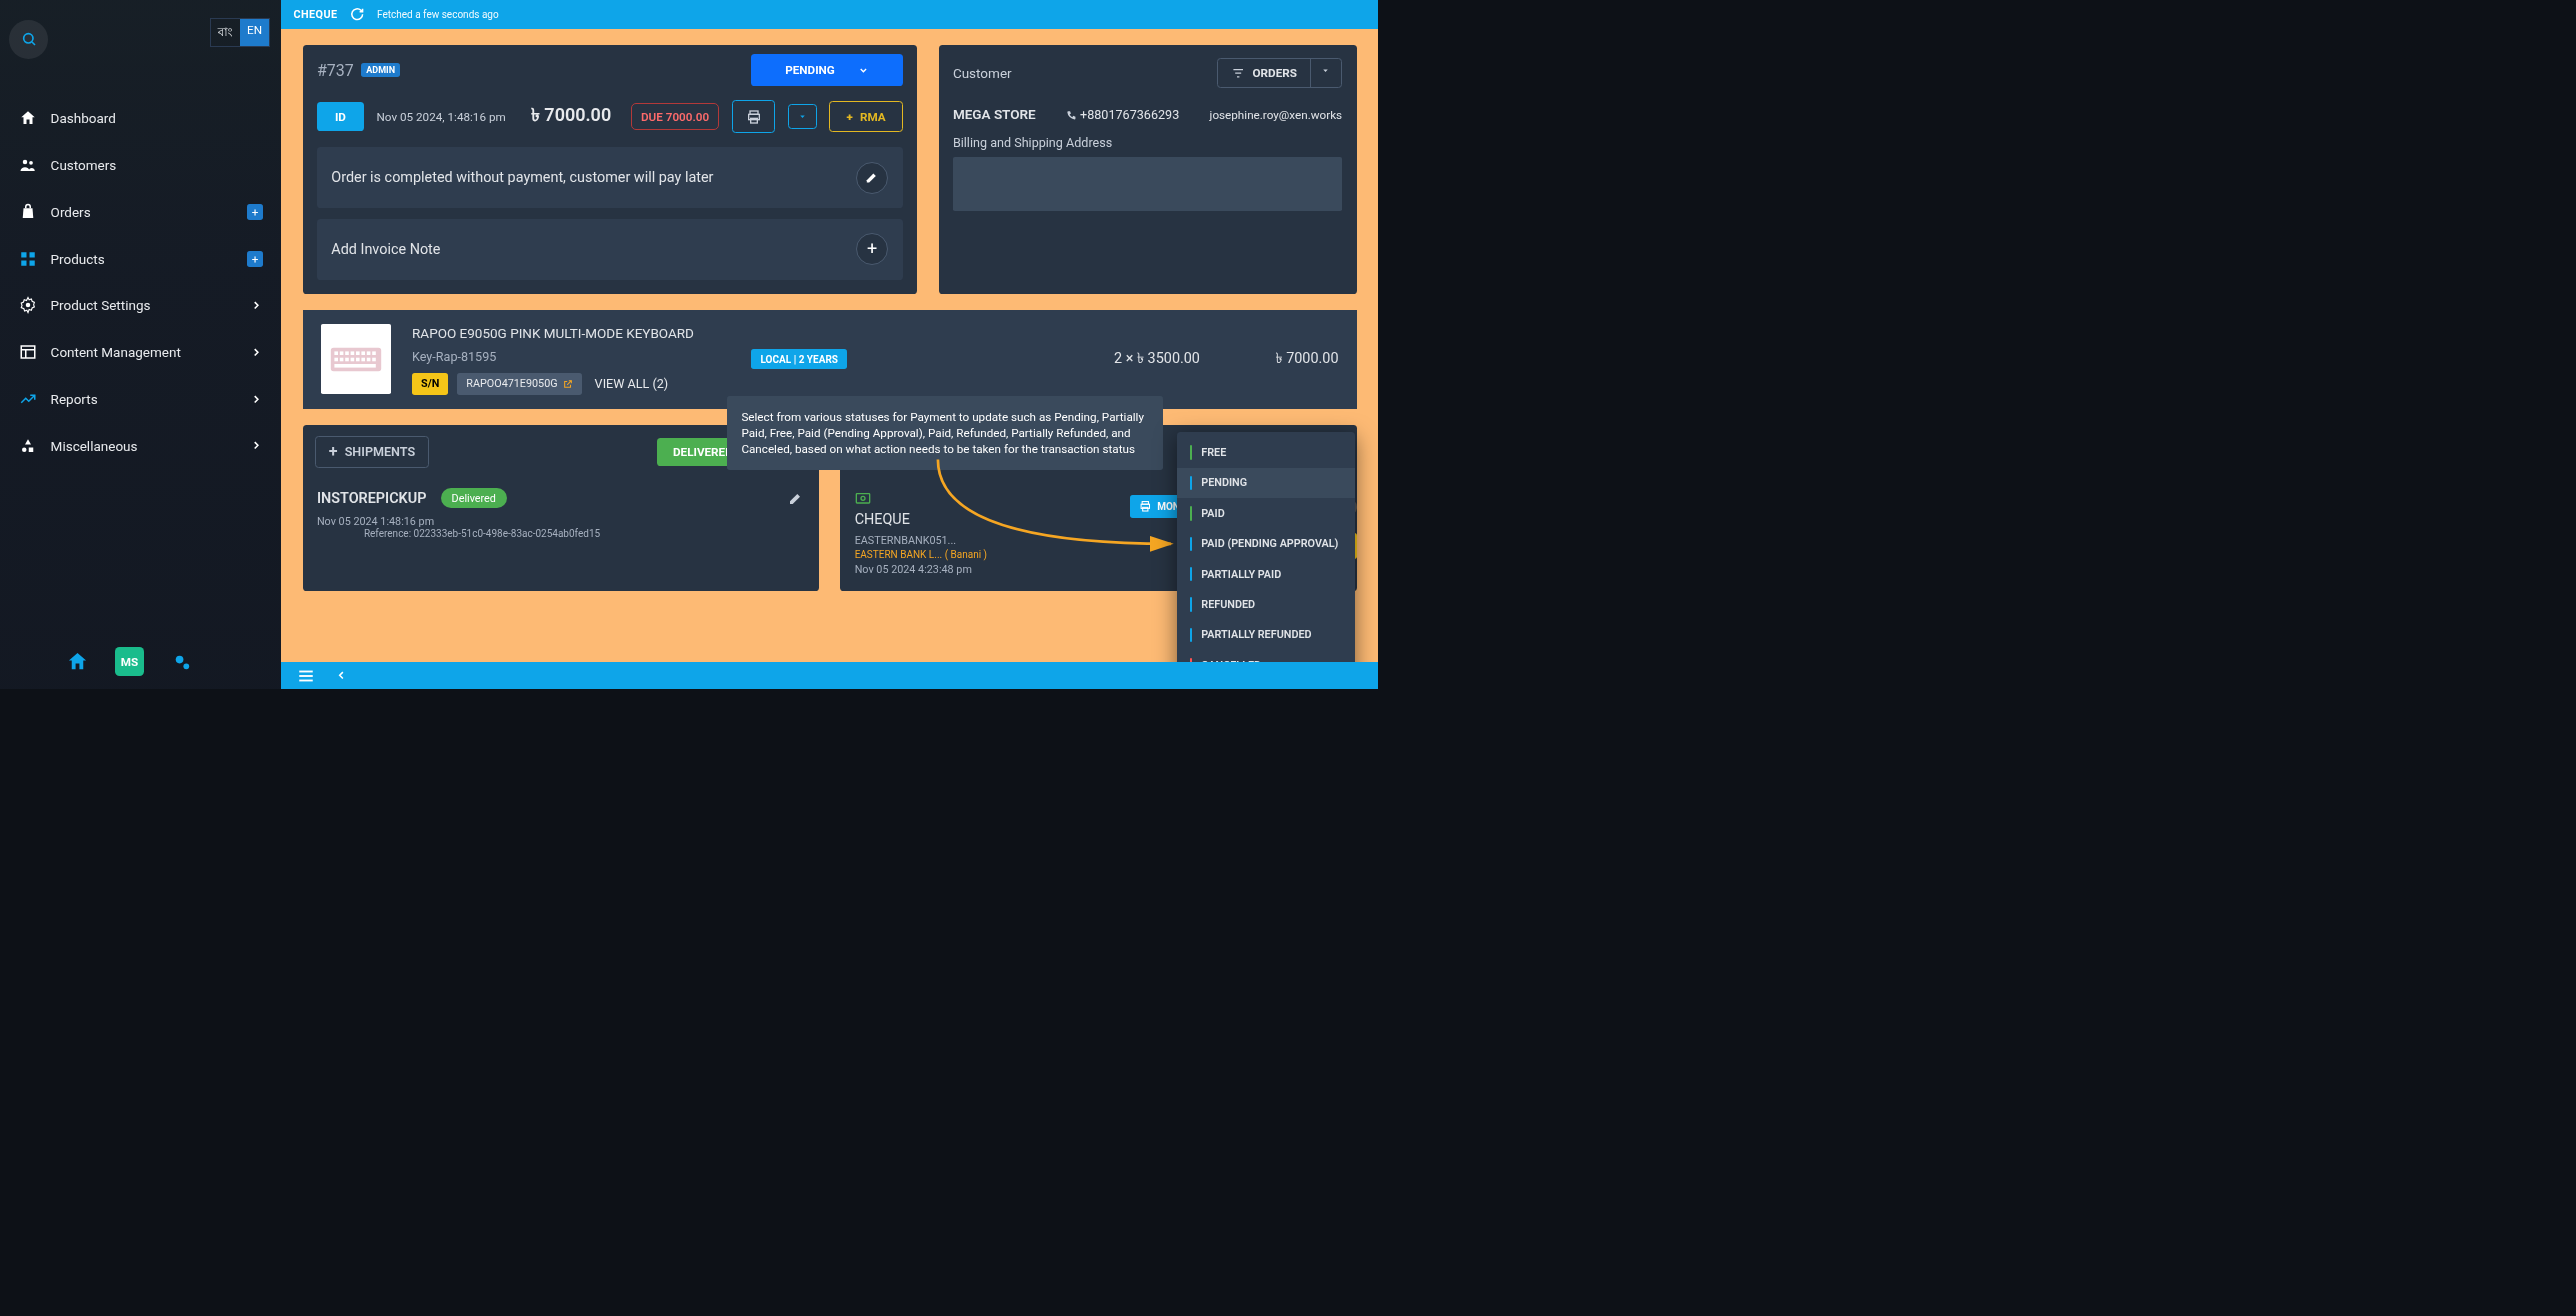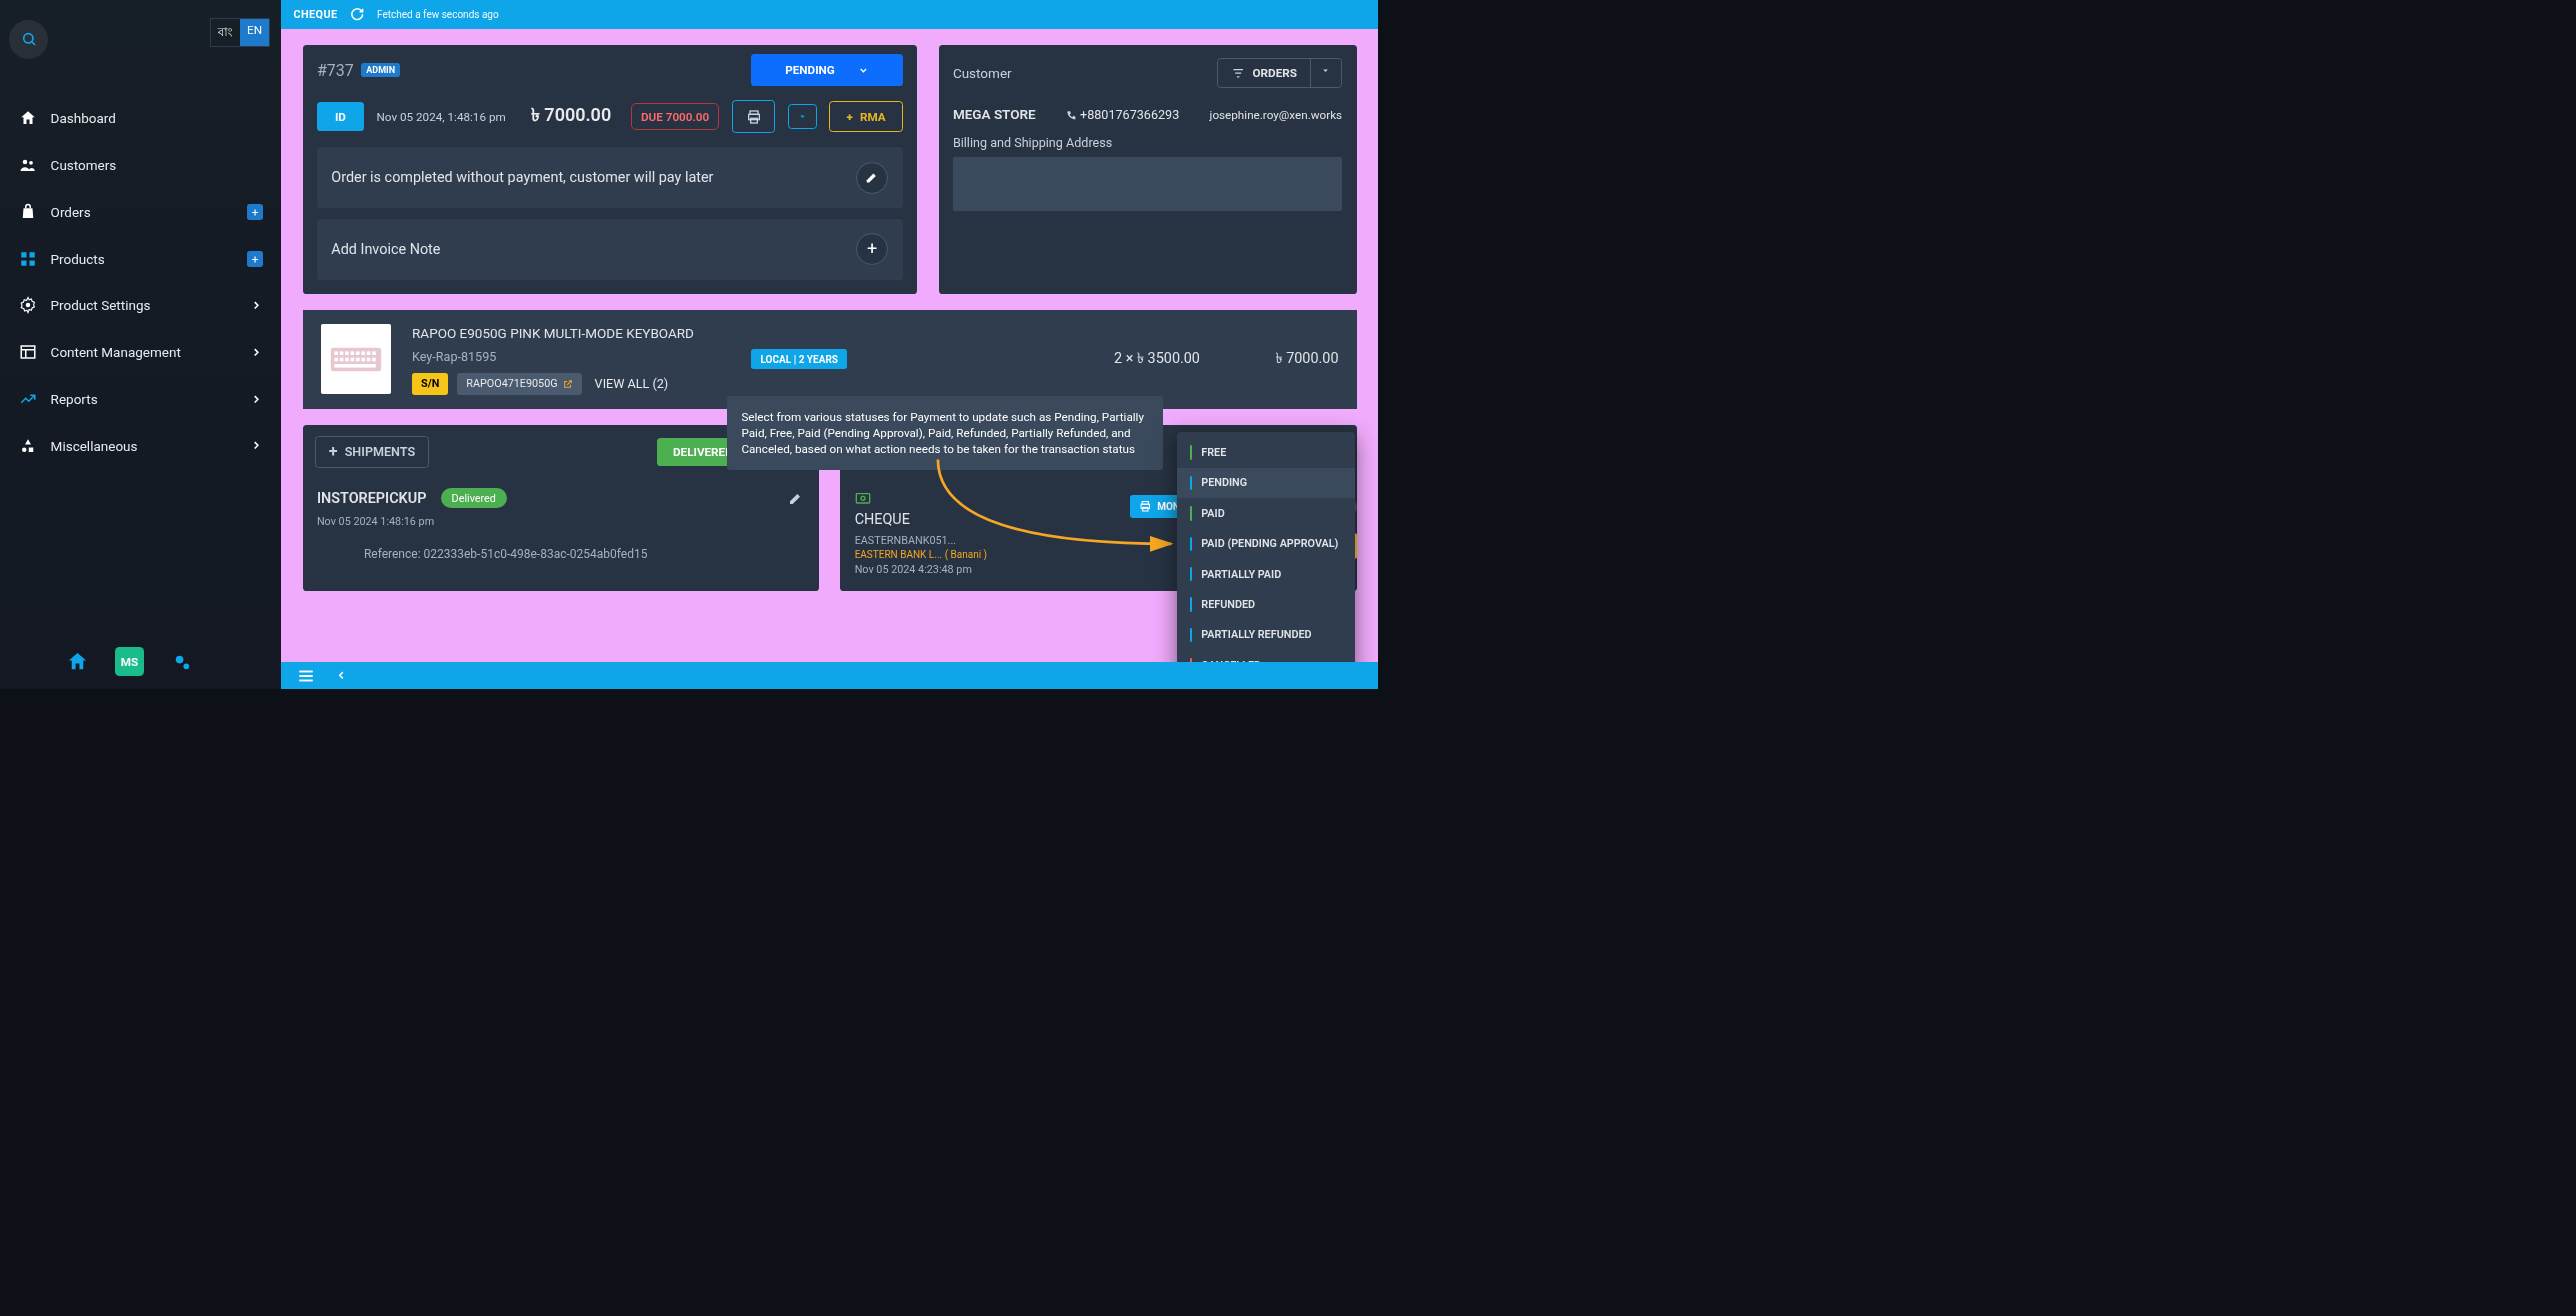--- a/index.html
+++ b/index.html
@@ -64,21 +64,21 @@
   .topbar {
     position:absolute; left:281px; top:0; right:0; height:29px;
     background:#0ea5e9; display:flex; align-items:center;
     padding: 0 12.6px; gap:12.6px;
     font-size:10.8px; color:#fff;
   }
   .topbar .order-label { font-weight:700; letter-spacing:0.4px; }
   
   .main {
     position:absolute; left:281px; top:29px; right:0; bottom:27px;
-    background:#f0abfc;
+    background:#fdba74;
     padding:16px 21.5px 0 21.5px;
     overflow:hidden;
   }
   .row { display:flex; gap:21.5px; }
   .order-card {
     background:#273342; border-radius:3.6px;
     flex:1;
   }
   .customer-card {
     background:#273342; border-radius:3.6px;
@@ -158,21 +158,21 @@
     margin-left:auto; background:#4caf50; color:#fff; padding:7.2px 16px;
     border-radius:3.6px; display:flex; align-items:center; gap:12.6px; cursor:pointer; font-weight:700; font-size:11.7px;
   }
   .refresh-ic{ margin-left:9px; cursor:pointer;}
   .ship-body{ padding:9px 14.4px 14.4px 14.4px;}
   .ship-title{ font-size:14.4px; font-weight:600;}
   .delivered-pill{ background:#4caf50; color:#fff; font-size:10.8px; padding:3.6px 10.8px; border-radius:10.8px; margin-left:14.4px;}
   .ship-row-t{ display:flex; align-items:center;}
   .edit-ic{ margin-left:auto; cursor:pointer;}
   .ship-date{ font-size:10.8px; color:#a6b0bf; margin-top:7.2px;}
-  .ship-ref{ font-size:12px; color:#a6b0bf; margin-top:19px;padding-left:47px;}
+  .ship-ref{ font-size:10px; color:#a6b0bf; margin-top:0;padding-left:47px;}
   
   .pay-body{ padding:12.6px 14.4px 14.4px 14.4px;}
   .pay-ic-row{ margin-bottom:7.2px;}
   .pay-method{ font-size:14.4px;}
   .pay-bank{ font-size:10.8px; color:#a6b0bf; margin-top:5.4px;}
   .pay-bank-full{ font-size:10px; margin-top:2px;}
   .pay-bank-full .bn{ color:#f5a623;}
   .pay-bank-full .br{ color:#f5a623;}
   .pay-date{ font-size:10.8px; color:#a6b0bf; margin-top:3.6px;}
   .pay-right{ position:absolute; right:0; top:0; display:flex; gap:7.2px; align-items:center;}

